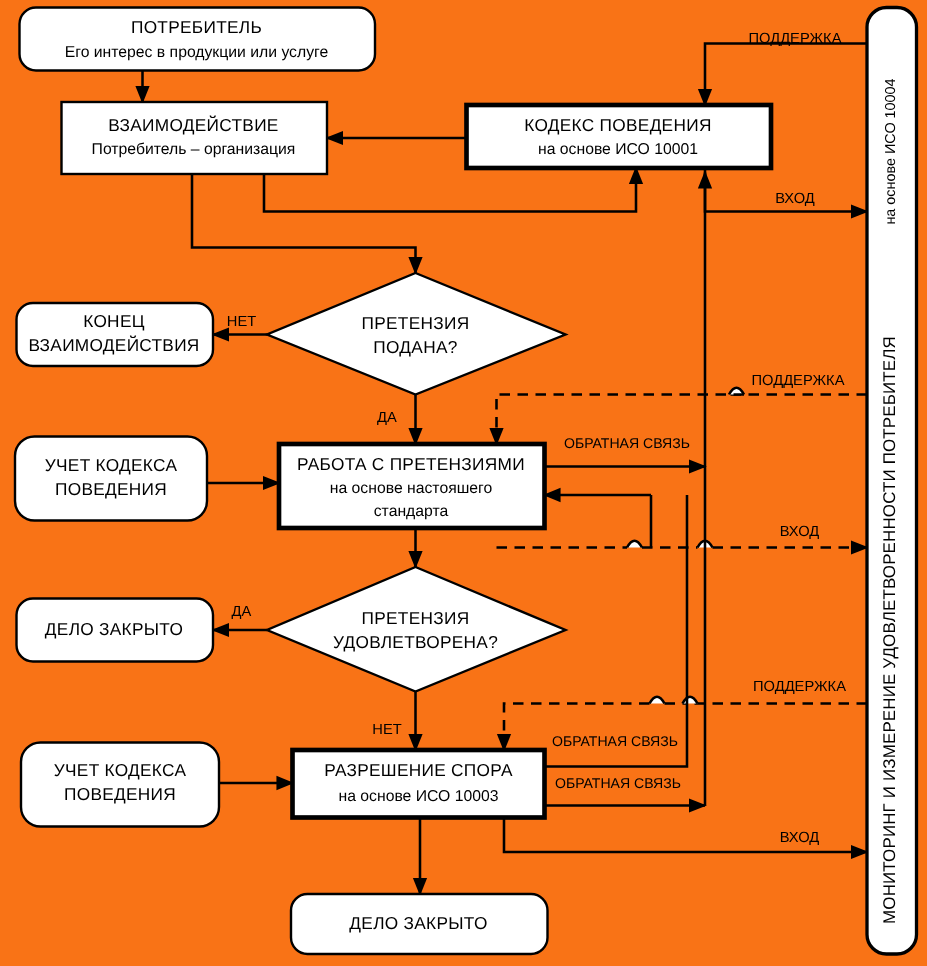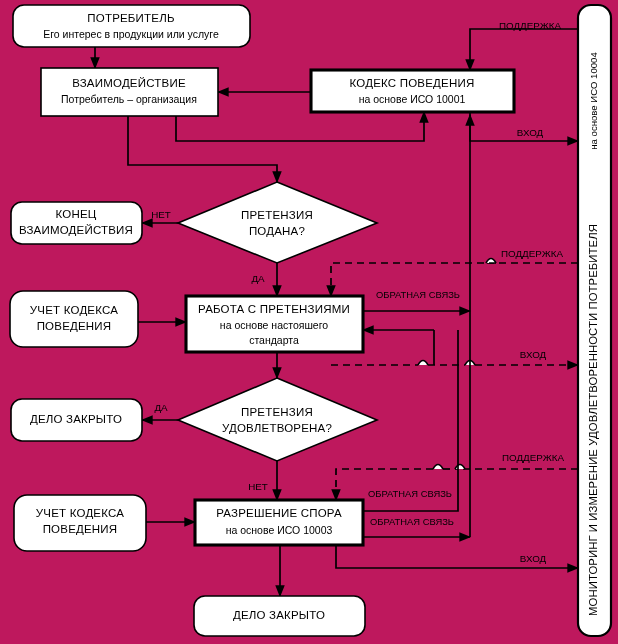--- a/index.html
+++ b/index.html
@@ -4,21 +4,21 @@
 <style>
   html, body {
     margin: 0;
     padding: 0;
     background: #ffffff;
   }
   #diagram-root {
     position: relative;
     width: 618px;
     height: 644px;
-    background: #be185d;
+    background: #f97316;
     font-family: "Liberation Sans", sans-serif;
     overflow: hidden;
   }
   svg.flow {
     display: block;
     width: 618px;
     height: 644px;
   }
   .node-shape {
     fill: #ffffff;

